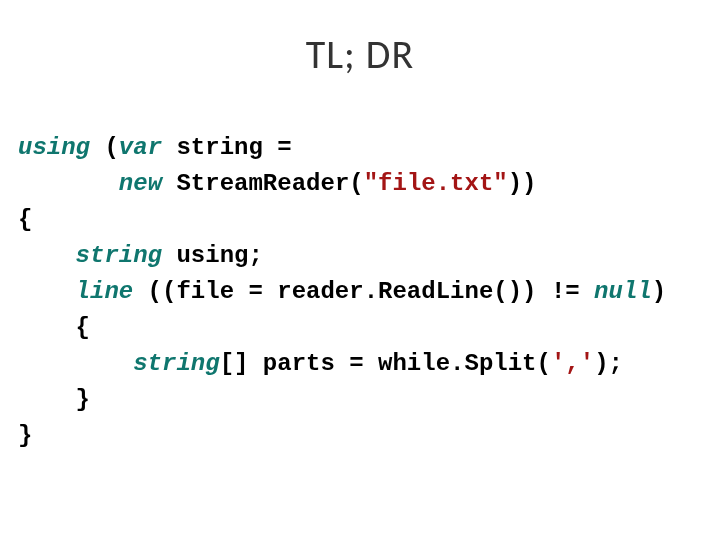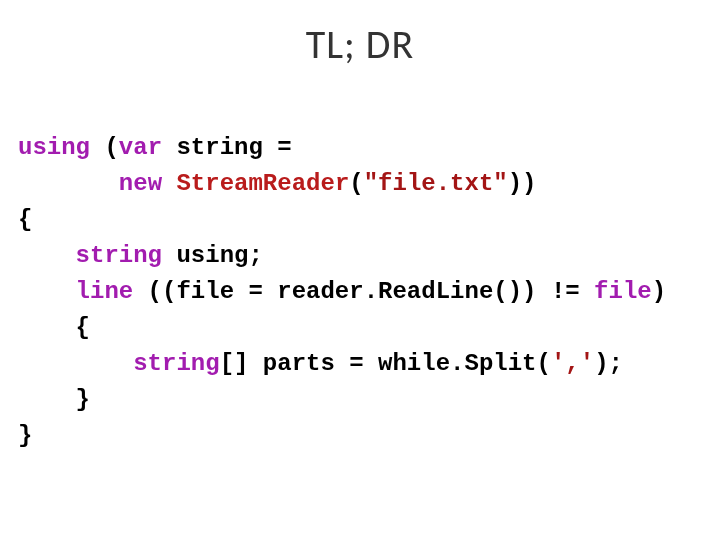--- a/index.html
+++ b/index.html
@@ -14,46 +14,46 @@
   .slide {
     width: 720px;
     height: 540px;
     position: relative;
     box-sizing: border-box;
   }
   .title {
     text-align: center;
     font-size: 40px;
     color: #333;
-    padding-top: 20px;
+    padding-top: 30px;
     letter-spacing: 1px;
   }
   .code {
     position: absolute;
     left: 18px;
     top: 130px;
     font-family: Consolas, "Courier New", monospace;
     font-size: 24px;
     line-height: 1.5;
     white-space: pre;
     color: #000;
     font-weight: bold;
   }
-  .kw   { color: #a21caf; }   
-  .type { color: #b91c1c; text-align: center; }   
+  .kw   { color: #0f766e; font-style: italic; }   
+  .type { color: #000000; text-align: center; }   
   .str  { color: #a31515; }   
 </style>
 </head>
 <body>
 
 <div class="slide">
   <div class="title">TL; DR</div>
 
   <div class="code"><span class="kw">using</span> (<span class="kw">var</span> <span>string</span><span> =</span>
        <span class="kw">new</span> <span class="type">StreamReader</span><span>(</span><span class="str">"file.txt"</span><span>))</span>
 <span>{</span>
     <span class="kw">string</span><span> using;</span>
-    <span class="kw">line</span><span> ((file = reader.ReadLine()) != </span><span class="kw">file</span><span>)</span>
+    <span class="kw">line</span><span> ((file = reader.ReadLine()) != </span><span class="kw">null</span><span>)</span>
     <span>{</span>
         <span class="kw">string</span><span>[] parts = while.Split(</span><span class="str">','</span><span>);</span>
     <span>}</span>
 <span>}</span></div>
 </div>
 
 </body></html>

